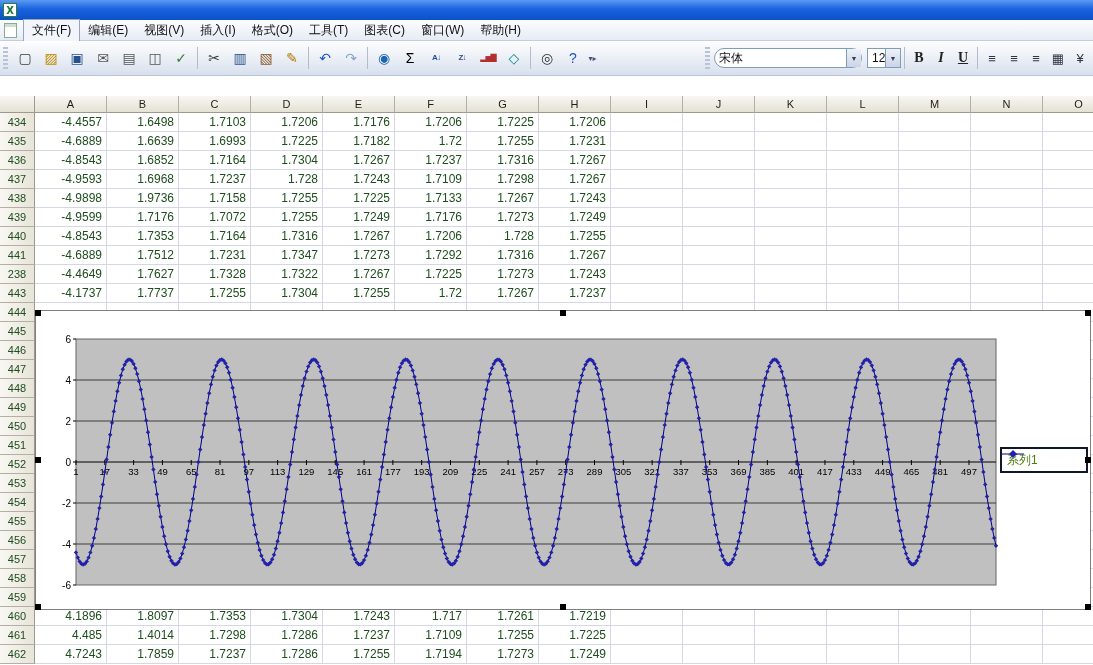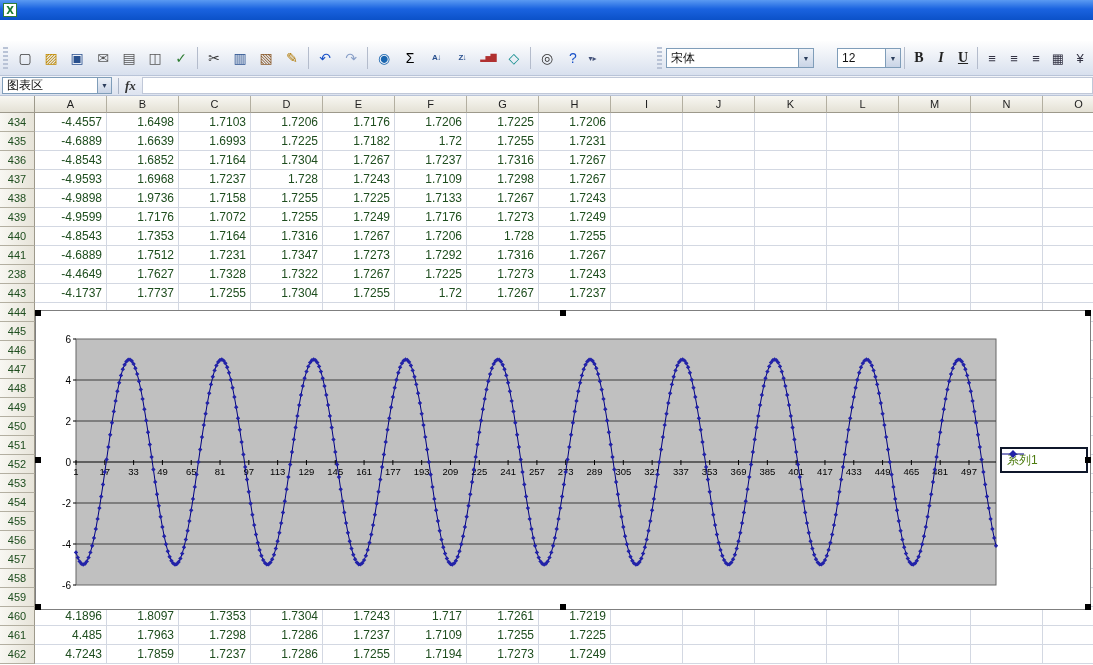--- a/index.html
+++ b/index.html
@@ -34,22 +34,22 @@
   .tbi { width:26px; height:25px; display:flex; align-items:center; justify-content:center;
     border:1px solid transparent; border-radius:2px; }
   .tbi .glyph { font-size:14px; line-height:1; }
   .tbi .glyph.small { font-size:8px; letter-spacing:-1px; font-weight:bold; }
   .tsep { width:1px; height:22px; background:#b4bccc; margin:0 3px; flex:none; }
   .chev { width:13px; height:25px; display:flex; flex-direction:column; align-items:center;
     justify-content:center; color:#44527a; font-size:8px; }
   #fmt-bar { margin-left:auto; display:flex; align-items:center; }
   .combo { height:20px; background:#fff; border:1px solid #7f9db9; display:flex;
     align-items:center; font-size:12px; color:#111; }
-  #font-combo { width:148px; }
-  #size-combo { width:64px; margin-left:23px; }
+  #font-combo { width:148px;border-radius:10px; }
+  #size-combo { width:34px; margin-left:5px; }
   .combo-text { flex:1; padding-left:4px; overflow:hidden; white-space:nowrap; }
   .combo-arrow { width:15px; height:100%; background:linear-gradient(#eef2f8,#c9d4e6);
     border-left:1px solid #7f9db9; font-size:7px; display:flex; align-items:center;
     justify-content:center; color:#2c3e5c; }
   .sbtn { width:22px; height:22px; display:flex; align-items:center; justify-content:center;
     font-family:"Liberation Serif",serif; font-weight:bold; font-size:14px; color:#222; }
   [data-name="italic-button"] { font-style:italic; }
   [data-name="underline-button"] { text-decoration:underline; }
   .abtn { width:22px; height:22px; display:flex; align-items:center; justify-content:center;
     font-size:13px; color:#334; }
@@ -101,20 +101,33 @@
 </style>
 </head>
 <body>
 
 <div id="app" data-name="excel-window">
 
   <div id="titlebar" data-name="title-bar">
     <span class="appicon" data-name="excel-app-icon">X</span>
   </div>
 
+  <div id="menubar" data-name="menu-bar">
+    <span class="wbicon" data-name="workbook-icon"></span>
+
+  <span class="menu-item first" data-name="menu-item-file">文件(F)</span>
+      <span class="menu-item" data-name="menu-item-edit">编辑(E)</span>
+      <span class="menu-item" data-name="menu-item-view">视图(V)</span>
+      <span class="menu-item" data-name="menu-item-insert">插入(I)</span>
+      <span class="menu-item" data-name="menu-item-format">格式(O)</span>
+      <span class="menu-item" data-name="menu-item-tools">工具(T)</span>
+      <span class="menu-item" data-name="menu-item-chart">图表(C)</span>
+      <span class="menu-item" data-name="menu-item-window">窗口(W)</span>
+      <span class="menu-item" data-name="menu-item-help">帮助(H)</span>
+    </div>
 
   <div id="toolbar" data-name="toolbar">
     <span class="grip" data-name="toolbar-grip"></span>
     <span id="std-icons" data-name="standard-toolbar" style="display:flex;align-items:center;">
         <span class="tbi" data-name="new-workbook-button">
           <span class="glyph" data-name="new-workbook-icon" style="color: rgb(58, 58, 58);">▢</span>
         </span>
         <span class="tbi" data-name="open-button">
           <span class="glyph" data-name="open-icon" style="color: rgb(192, 138, 0);">▨</span>
         </span>
@@ -201,29 +214,20 @@
       <span id="align-btns" style="display:flex;align-items:center;">
           <span class="abtn" data-name="align-left-button">≡</span>
           <span class="abtn" data-name="align-center-button">≡</span>
           <span class="abtn" data-name="align-right-button">≡</span>
           <span class="abtn" data-name="merge-and-center-button">▦</span>
           <span class="abtn" data-name="currency-style-button">¥</span>
         </span>
     </span>
   </div>
 
-  <div id="formulabar" data-name="formula-bar">
-    <span id="namebox" data-name="name-box">
-      <span class="nb-text" data-name="name-box-value">图表区</span>
-      <span class="nb-arrow" data-name="name-box-dropdown-icon">▼</span>
-    </span>
-    <span class="fb-sep" data-name="formula-bar-divider"></span>
-    <span id="fx" data-name="insert-function-button">fx</span>
-    <span id="formula-field" data-name="formula-input"></span>
-  </div>
 
   <div id="grid" data-name="spreadsheet-grid">
     <div id="col-headers" data-name="column-header-row">
       <div id="select-all" data-name="select-all-corner"></div>
 
     <div class="colhead" data-name="column-header-A">A</div>
         <div class="colhead" data-name="column-header-B">B</div>
         <div class="colhead" data-name="column-header-C">C</div>
         <div class="colhead" data-name="column-header-D">D</div>
         <div class="colhead" data-name="column-header-E">E</div>
@@ -721,21 +725,21 @@
           <div class="cell" data-name="cell-J460"></div>
           <div class="cell" data-name="cell-K460"></div>
           <div class="cell" data-name="cell-L460"></div>
           <div class="cell" data-name="cell-M460"></div>
           <div class="cell" data-name="cell-N460"></div>
           <div class="cell" data-name="cell-O460"></div>
         </div>
         <div class="row" data-name="row-461">
           <div class="rowhead" data-name="row-header-461">461</div>
           <div class="cell" data-name="cell-A461">4.485</div>
-          <div class="cell" data-name="cell-B461">1.7963</div>
+          <div class="cell" data-name="cell-B461">1.4014</div>
           <div class="cell" data-name="cell-C461">1.7298</div>
           <div class="cell" data-name="cell-D461">1.7286</div>
           <div class="cell" data-name="cell-E461">1.7237</div>
           <div class="cell" data-name="cell-F461">1.7109</div>
           <div class="cell" data-name="cell-G461">1.7255</div>
           <div class="cell" data-name="cell-H461">1.7225</div>
           <div class="cell" data-name="cell-I461"></div>
           <div class="cell" data-name="cell-J461"></div>
           <div class="cell" data-name="cell-K461"></div>
           <div class="cell" data-name="cell-L461"></div>

